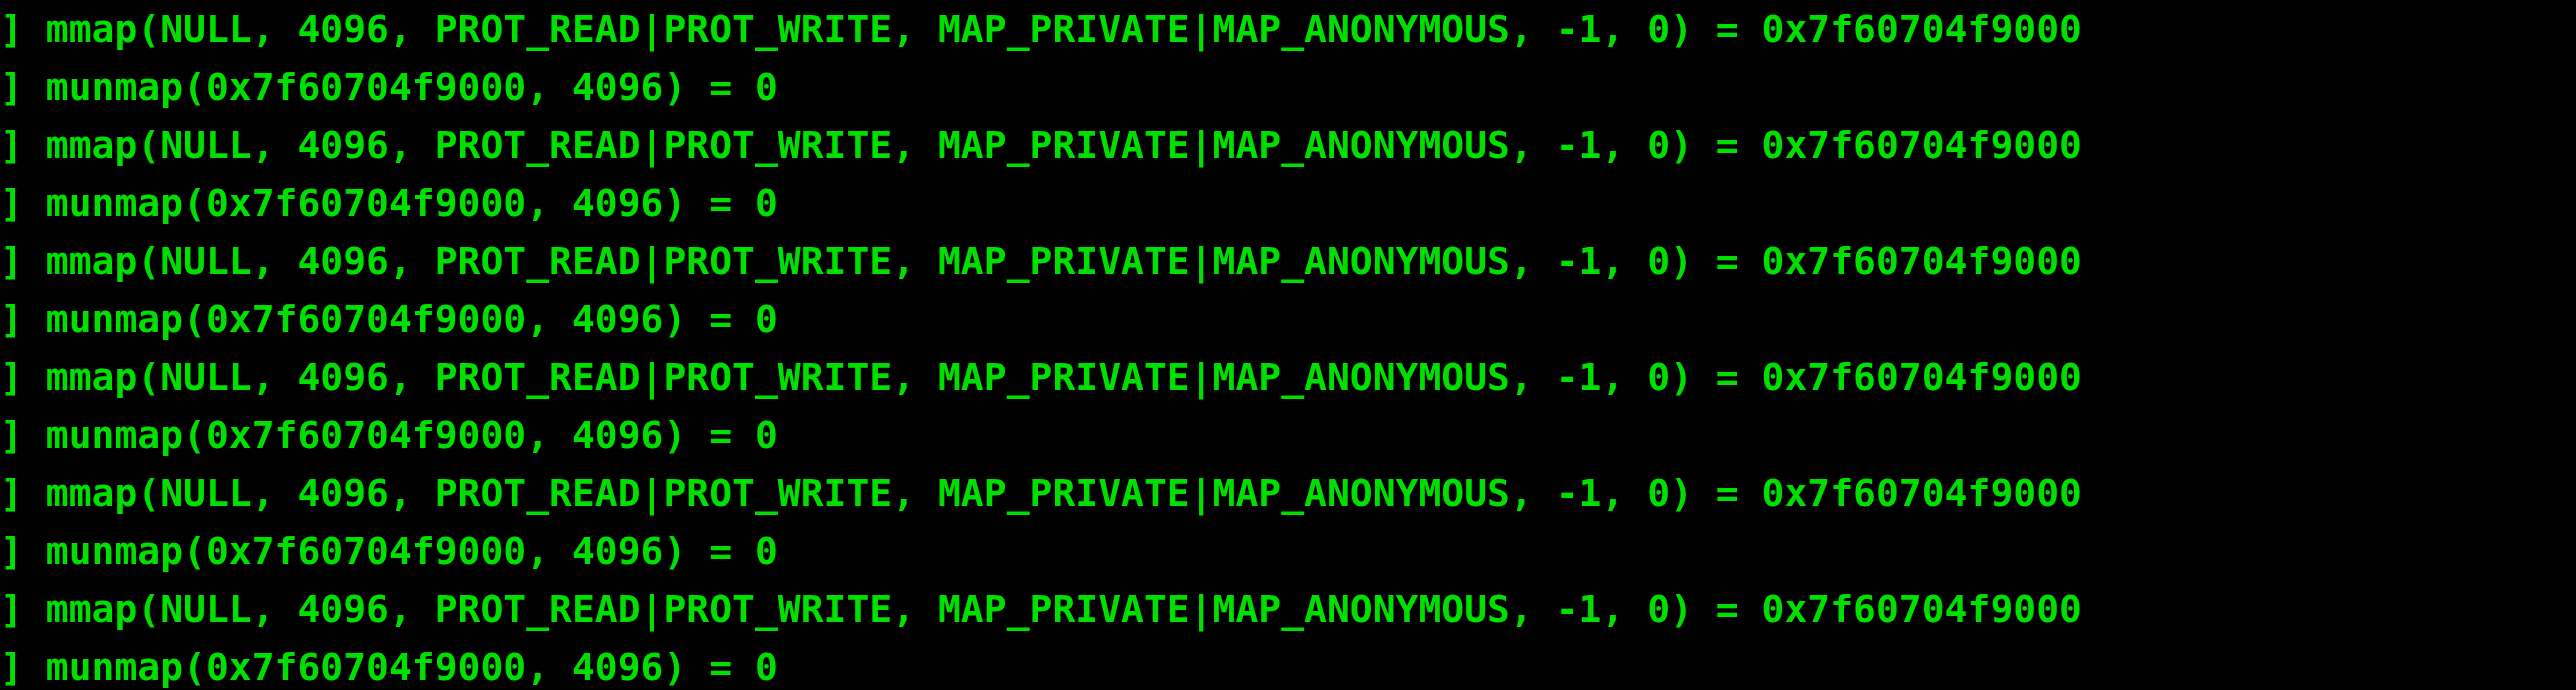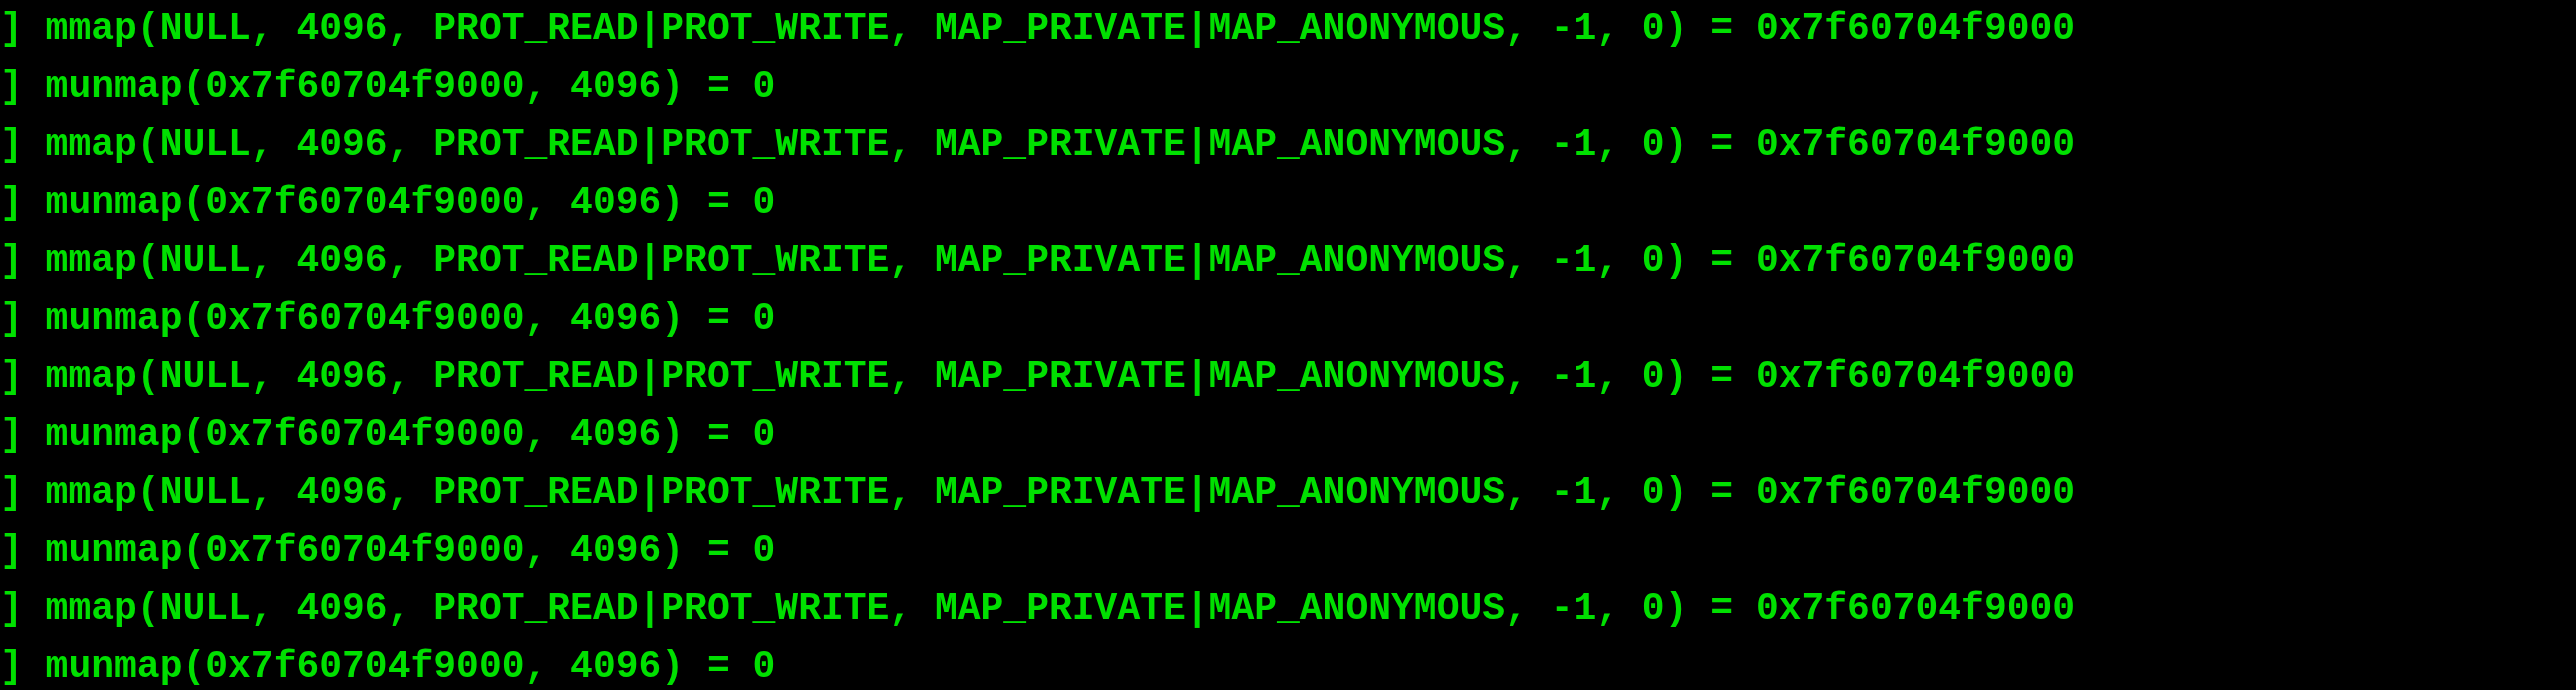--- a/index.html
+++ b/index.html
@@ -16,20 +16,19 @@
     line-height: 58px;
     color: #00e000;
     font-weight: bold;
     white-space: pre;
     padding: 0;
     margin: 0;
     letter-spacing: 0px;
   }
   .line {
     display: block;
-    font-family: Liberation Mono, monospace;
   }
 </style>
 </head>
 <body>
 
 <pre class="terminal"><span class="line">] mmap(NULL, 4096, PROT_READ|PROT_WRITE, MAP_PRIVATE|MAP_ANONYMOUS, -1, 0) = 0x7f60704f9000</span><span class="line">] munmap(0x7f60704f9000, 4096) = 0</span><span class="line">] mmap(NULL, 4096, PROT_READ|PROT_WRITE, MAP_PRIVATE|MAP_ANONYMOUS, -1, 0) = 0x7f60704f9000</span><span class="line">] munmap(0x7f60704f9000, 4096) = 0</span><span class="line">] mmap(NULL, 4096, PROT_READ|PROT_WRITE, MAP_PRIVATE|MAP_ANONYMOUS, -1, 0) = 0x7f60704f9000</span><span class="line">] munmap(0x7f60704f9000, 4096) = 0</span><span class="line">] mmap(NULL, 4096, PROT_READ|PROT_WRITE, MAP_PRIVATE|MAP_ANONYMOUS, -1, 0) = 0x7f60704f9000</span><span class="line">] munmap(0x7f60704f9000, 4096) = 0</span><span class="line">] mmap(NULL, 4096, PROT_READ|PROT_WRITE, MAP_PRIVATE|MAP_ANONYMOUS, -1, 0) = 0x7f60704f9000</span><span class="line">] munmap(0x7f60704f9000, 4096) = 0</span><span class="line">] mmap(NULL, 4096, PROT_READ|PROT_WRITE, MAP_PRIVATE|MAP_ANONYMOUS, -1, 0) = 0x7f60704f9000</span><span class="line">] munmap(0x7f60704f9000, 4096) = 0</span></pre>
 
 
 </body></html>

